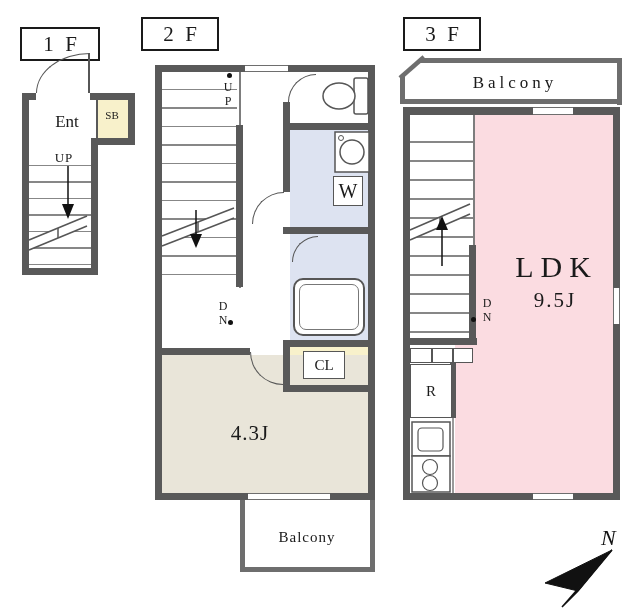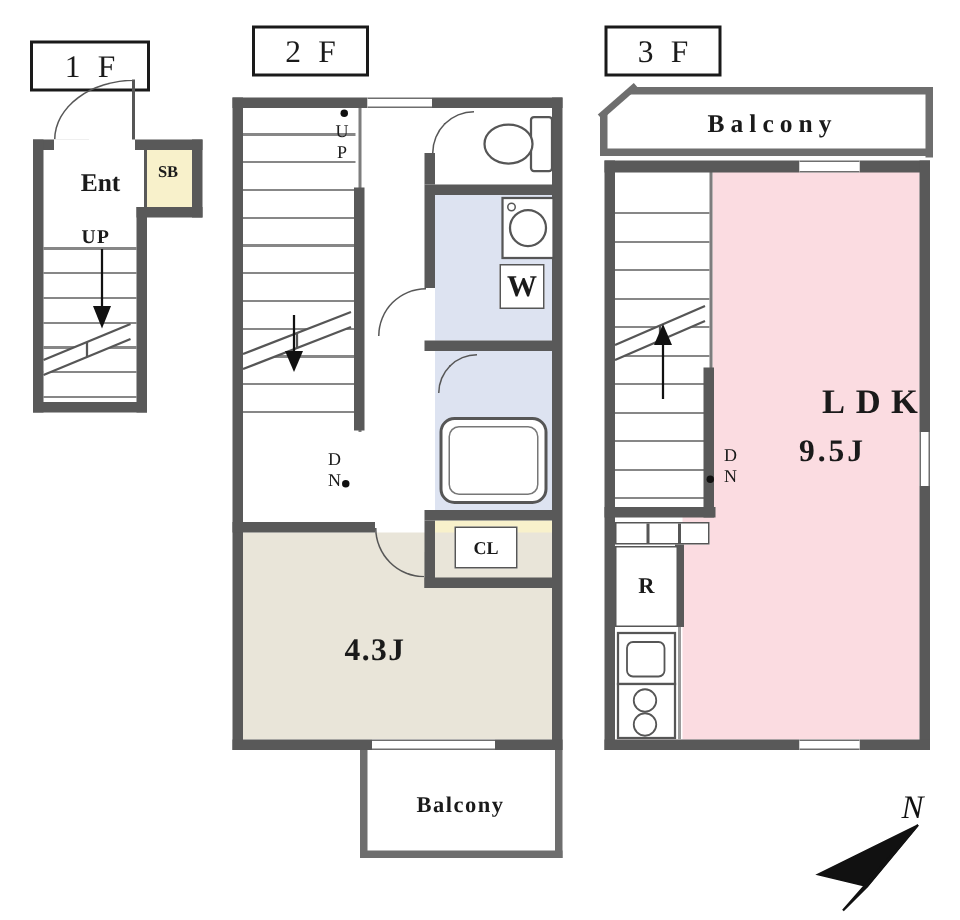--- a/index.html
+++ b/index.html
@@ -7,21 +7,21 @@
           font-family:"Liberation Serif","DejaVu Serif",serif;color:#1a1a1a;}
   .w  {position:absolute;background:var(--wall,#595959);}
   .w2 {position:absolute;background:var(--wall2,#6e6e6e);}
   .fill{position:absolute;}
   .f-cream{background:var(--cream,#f8f1cb);}
   .f-blue {background:var(--blue,#dde3f1);}
   .f-beige{background:var(--beige,#e9e5d9);}
   .f-pink {background:var(--pink,#fbdce1);}
   .f-white{background:#fff;}
   .txt{position:absolute;display:flex;align-items:center;justify-content:center;
-       white-space:pre;line-height:1;font-weight:bold;}
+       white-space:pre;line-height:1;}
   .vtxt{position:absolute;word-break:break-all;text-align:center;line-height:14px;
         font-size:12px;}
   .lbox{position:absolute;border:2px solid #1a1a1a;display:flex;align-items:center;
         justify-content:center;font-size:21px;letter-spacing:.55em;text-indent:.55em;
         background:#fff;}
   .tr,.tr18,.tr19{position:absolute;}
   .tr  {background:repeating-linear-gradient(to bottom,transparent 0 15px,#878787 15px 16.5px);}
   .tr18{background:repeating-linear-gradient(to bottom,transparent 0 17px,#878787 17px 18.5px);}
   .tr19{background:repeating-linear-gradient(to bottom,transparent 0 17.5px,#878787 17.5px 19px);}
   .thin{position:absolute;background:#7d7d7d;}
@@ -74,21 +74,21 @@
     <div class="w" style="left:91px;top:138px;width:7px;height:137px"></div>
     <div class="w" style="left:22px;top:268px;width:76px;height:7px"></div>
     <div class="thin" style="left:96px;top:100px;width:2px;height:38px;background:#595959"></div>
 
     <div class="txt" style="left:44px;top:110px;width:46px;height:22px;font-size:17px">Ent</div>
     <div class="txt" style="left:98px;top:107px;width:28px;height:16px;font-size:11px">SB</div>
     <div class="txt" style="left:48px;top:150px;width:32px;height:15px;font-size:13px;letter-spacing:1px">UP</div>
   </div>
 
   <div>
-    <div class="lbox" style="left:168px;top:17px;width:74px;height:30px">2F</div>
+    <div class="lbox" style="left:141px;top:17px;width:74px;height:30px">2F</div>
 
     <div class="fill f-blue" style="left:290px;top:130px;width:78px;height:97px"></div>
     <div class="fill f-blue" style="left:290px;top:234px;width:78px;height:106px"></div>
     <div class="fill f-cream" style="left:290px;top:347px;width:78px;height:38px"></div>
     <div class="fill f-beige" style="left:162px;top:355px;width:206px;height:138px"></div>
 
     <div class="tr18" style="left:162px;top:72px;width:75px;height:216px"></div>
     <svg style="left:162px;top:206px" width="76" height="44">
       <polygon points="0,30 72,2 72,12 0,40" fill="#ffffff"></polygon>
       <polyline points="0,30 72,2" fill="none" stroke="#565656" stroke-width="1.5"></polyline>
@@ -140,21 +140,21 @@
 
     <div class="vtxt" style="left:221px;top:80px;width:14px;height:32px">UP</div>
     <div class="dot" style="left:227px;top:73px"></div>
     <div class="vtxt" style="left:216px;top:299px;width:14px;height:32px">DN</div>
     <div class="dot" style="left:228px;top:320px"></div>
 
     <div class="box" style="left:333px;top:176px;width:30px;height:30px"></div>
     <div class="txt" style="left:333px;top:176px;width:30px;height:30px;font-size:20px">W</div>
 
     <div class="box" style="left:303px;top:351px;width:42px;height:28px"></div>
-    <div class="txt" style="left:303px;top:351px;width:42px;height:28px;font-size:12px">CL</div>
+    <div class="txt" style="left:303px;top:351px;width:42px;height:28px;font-size:15px">CL</div>
 
     <div class="txt" style="left:195px;top:420px;width:110px;height:26px;font-size:21px;letter-spacing:1px">4.3J</div>
 
     <div class="w2" style="left:240px;top:500px;width:5px;height:72px"></div>
     <div class="w2" style="left:240px;top:567px;width:135px;height:5px"></div>
     <div class="w2" style="left:370px;top:500px;width:5px;height:72px"></div>
     <div class="txt" style="left:252px;top:527px;width:110px;height:20px;font-size:15px;letter-spacing:1px">Balcony</div>
   </div>
 
   <div>
@@ -210,21 +210,21 @@
       <rect x="2" y="4" width="38" height="34" fill="#fff" stroke="#565656" stroke-width="1.5"></rect>
       <rect x="8" y="10" width="25" height="23" rx="4" fill="none" stroke="#565656" stroke-width="1.2"></rect>
       <rect x="2" y="38" width="38" height="36" fill="#fff" stroke="#565656" stroke-width="1.5"></rect>
       <circle cx="20" cy="49" r="7.5" fill="none" stroke="#565656" stroke-width="1.2"></circle>
       <circle cx="20" cy="65" r="7.5" fill="none" stroke="#565656" stroke-width="1.2"></circle>
     </svg>
     <div class="thin" style="left:452px;top:418px;width:2px;height:75px;background:#9a9a9a"></div>
 
     <div class="vtxt" style="left:480px;top:296px;width:14px;height:32px">DN</div>
     <div class="dot" style="left:471px;top:317px"></div>
-    <div class="txt" style="left:528px;top:252px;width:104px;height:30px;font-size:23px;letter-spacing:7px;text-indent:7px">LDK</div>
+    <div class="txt" style="left:501px;top:252px;width:104px;height:30px;font-size:30px;letter-spacing:7px;text-indent:7px">LDK</div>
     <div class="txt" style="left:503px;top:287px;width:104px;height:26px;font-size:21px;letter-spacing:2px">9.5J</div>
   </div>
 
   <svg style="left:535px;top:515px" width="100" height="95">
     <path d="M 77 35 L 10 68 L 43 76 Z" fill="#111" stroke="#111" stroke-width="1"></path>
     <path d="M 77 35 L 43 76 L 27 92 Z" fill="#fff" stroke="#111" stroke-width="1.5"></path>
     <text x="66" y="30" font-size="22" font-style="italic" font-family="Liberation Serif, DejaVu Serif, serif" fill="#111">N</text>
   </svg>
 
 </div>

